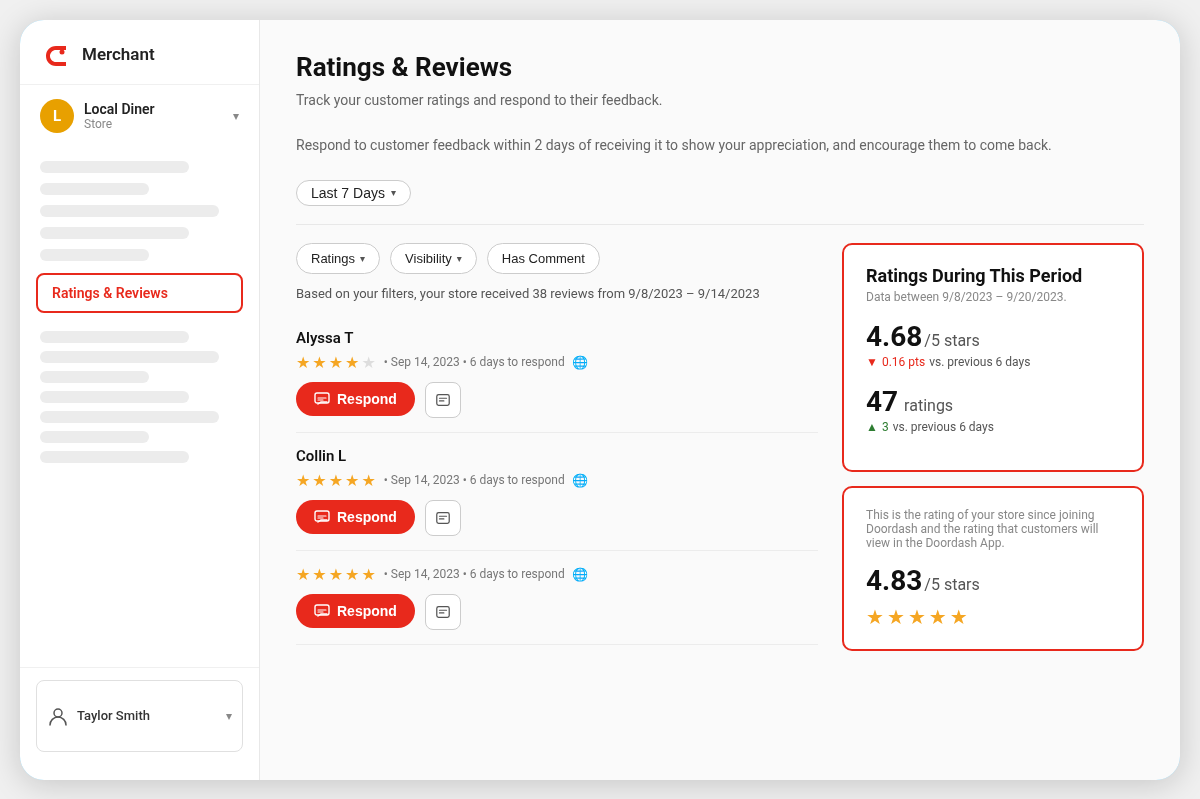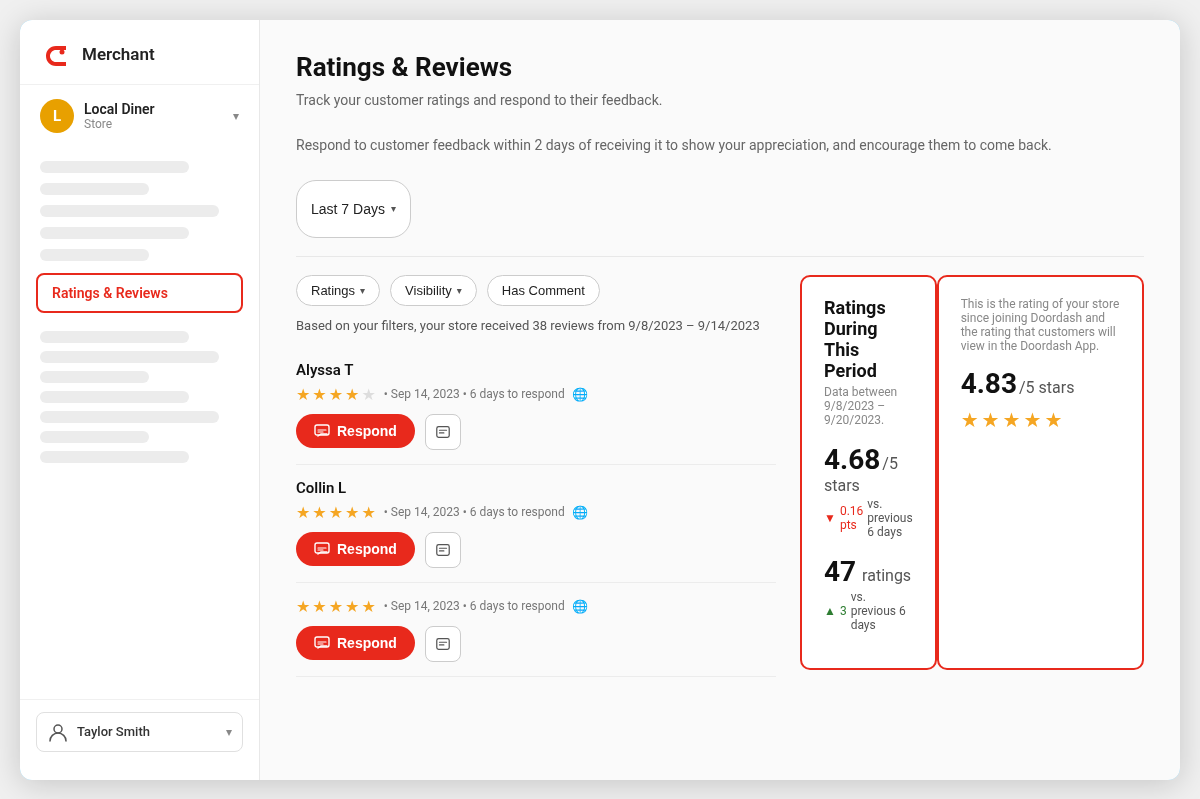--- a/index.html
+++ b/index.html
@@ -8,21 +8,21 @@
       background: #f0f0f0;
       display: flex;
       justify-content: center;
       align-items: center;
       min-height: 100vh;
     }
     .window {
       width: 1160px;
       min-height: 760px;
       background: #7dd3fc;
-      border-radius: 12px;
+      border-radius: 24px;
       box-shadow: 0 4px 32px rgba(0,0,0,0.18);
       display: flex;
       overflow: hidden;
     }
     
     .sidebar {
       width: 240px;
       min-height: 760px;
       background: #fff;
       border-right: 1px solid #e8e8e8;
@@ -115,21 +115,21 @@
     }
     .sidebar-footer {
       padding: 12px 16px;
       border-top: 1px solid #f0f0f0;
       margin-top: auto;
     }
     .user-selector {
       display: flex;
       align-items: center;
       gap: 8px;
-      padding: 8px 10px;
+      padding: 24px 10px;
       border: 1px solid #e0e0e0;
       border-radius: 8px;
       cursor: pointer;
     }
     .user-icon {
       width: 22px;
       height: 22px;
       color: #555;
     }
     .user-name {
@@ -166,21 +166,21 @@
       align-items: center;
       gap: 10px;
       margin-bottom: 0;
       padding-bottom: 18px;
       border-bottom: 1px solid #e8e8e8;
     }
     .filter-btn {
       display: flex;
       align-items: center;
       gap: 6px;
-      padding: 20px 14px;
+      padding: 4px 14px;
       border: 1.5px solid #ccc;
       border-radius: 20px;
       background: #fff;
       font-size: 14px;
       font-weight: 500;
       color: #222;
       cursor: pointer;
     }
     .filter-btn .chevron { font-size: 10px; color: #555; }
     
@@ -278,24 +278,24 @@
       background: #fff;
       display: flex;
       align-items: center;
       justify-content: center;
       cursor: pointer;
       color: #555;
       font-size: 16px;
     }
     
     .stats-panel {
-      width: 344px;
+      width: 302px;
       flex-shrink: 0;
       display: flex;
-      flex-direction: row;
+      flex-direction: column;
       gap: 0;
       padding-top: 18px;
     }
     .stats-card {
       background: #fff;
       border: 2px solid #e8291c;
       border-radius: 10px;
       padding: 20px 22px;
       margin-bottom: 14px;
     }

